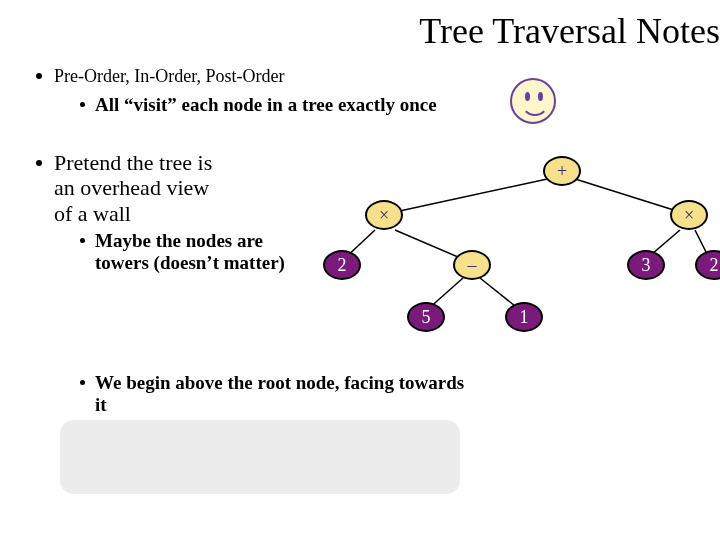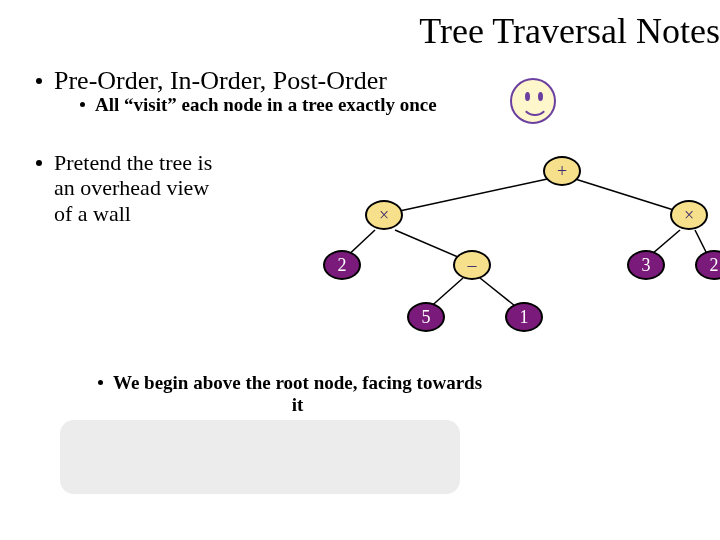--- a/index.html
+++ b/index.html
@@ -21,21 +21,21 @@
     position: absolute;
     top: 10px;
     left: 0;
     width: 720px;
     text-align: right;
     font-size: 36px;
     font-weight: 400;
   }
   .bullet-l1 {
     position: absolute;
-    font-size: 26px;
+    font-size: 18px;
   }
   .bullet-l2 {
     position: absolute;
     font-size: 19px;
     font-weight: 700;
   }
   .dot {
     display: inline-block;
     width: 6px;
     height: 6px;
@@ -160,22 +160,26 @@
       <div class="eye r"></div>
       <div class="mouth"></div>
     </div>
   </div>
 
   <div class="block" style="left:36px; top:150px; width:280px;">
     <span class="dot"></span><span>Pretend the tree is</span><br>
     <span style="display:inline-block;width:18px"></span><span>an overhead view</span><br>
     <span style="display:inline-block;width:18px"></span><span>of a wall</span>
   </div>
-
-  <div class="block2" style="left:80px; top:372px; width:420px;text-align:center;">
+  <div class="block2" style="left:80px; top:230px; width:250px;">
+    <span class="dot dot-sm"></span><span>Maybe the nodes are</span><br>
+    <span style="display:inline-block;width:15px"></span><span>towers (doesn’t matter)</span>
+  </div>
+
+  <div class="block2" style="left:80px; top:372px; width:420px;">
     <span class="dot dot-sm"></span><span>We begin above the root node, facing towards</span><br>
     <span style="display:inline-block;width:15px"></span><span>it</span>
   </div>
 
   <div class="graybox" style="left:60px; top:420px; width:400px; height:74px;"></div>
 
   <div class="tree">
     <svg width="400" height="220">
       <g stroke="#000" stroke-width="1.5">
 

